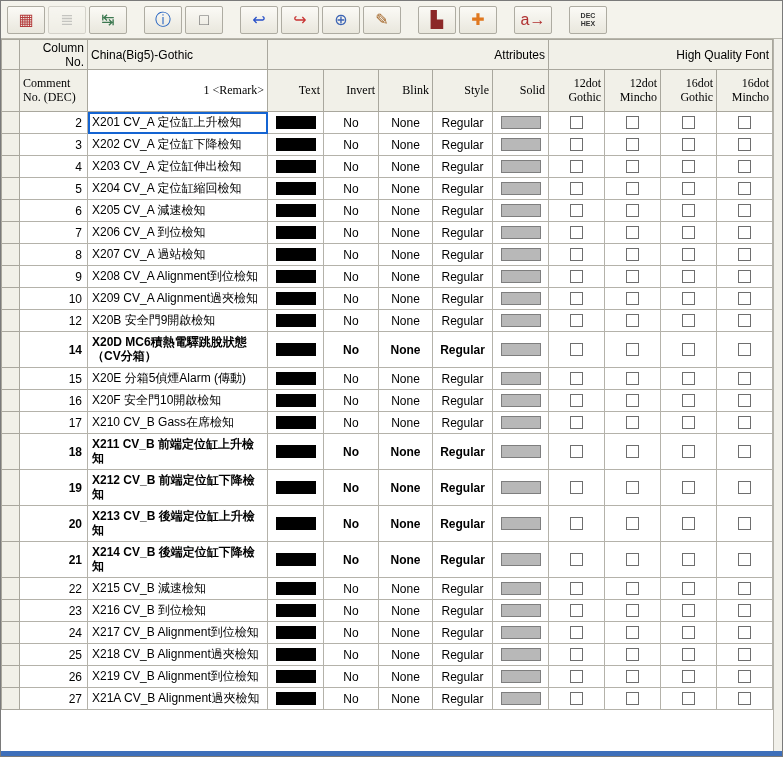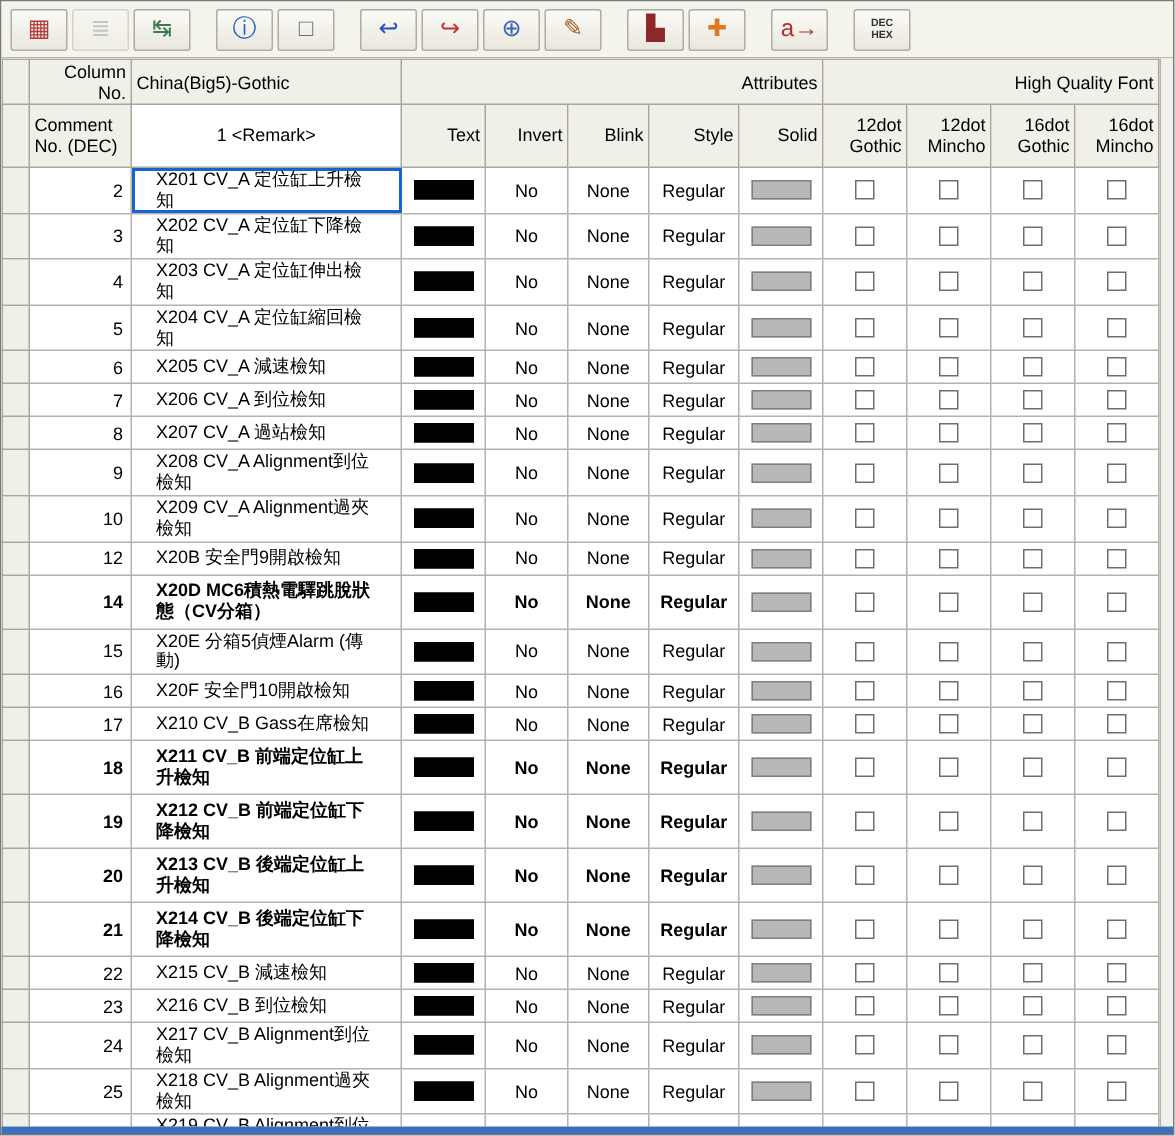--- a/index.html
+++ b/index.html
@@ -39,28 +39,28 @@
   th,td{
     border:1px solid #b4b2aa;
     padding:0 3px;font-size:12px;overflow:hidden;
     color:#000;vertical-align:middle;
   }
   thead th{
     background:#f1f0e8;font-weight:normal;text-align:right;
     border-color:#a9a79d;
   }
   thead tr.h1 th{height:30px;}
-  thead tr.h2 th{height:42px;line-height:1.15;}
+  thead tr.h2 th{height:42px;line-height:1.15;font-family:Liberation Serif, serif;}
   th.left{text-align:left;}
-  th.remark{background:#ffffff;text-align:center;}
+  th.remark{background:#ffffff;text-align:right;}
   .gutter{background:#f1f0e8;border-color:#a9a79d;}
   tr.data{height:22px;}
   tr.data.tall{height:36px;font-weight:bold;}
   td.num{text-align:right;padding-right:5px;}
-  td.comment{line-height:1.15;padding:1px 16px;word-break:break-all;}
+  td.comment{line-height:1.15;padding:1px 4px;word-break:break-all;}
   td.center{text-align:center;}
   td.selected{outline:2px solid #1464d2;outline-offset:-2px;}
   .swatch{width:40px;height:13px;margin:0 auto;}
   .swatch.black{background:#000000;border:1px solid #000000;}
   .swatch.gray{background:#b8b8b8;border:1px solid #7e7e7e;}
   .cb{width:13px;height:13px;border:1px solid #6e6e6e;background:#ffffff;margin:0 auto;}
   .vscroll{
     flex:0 0 12px;background:#f1f0ea;border-left:1px solid #b4b2aa;
   }
   .bottom-edge{flex:0 0 5px;background:#3e6fba;}

